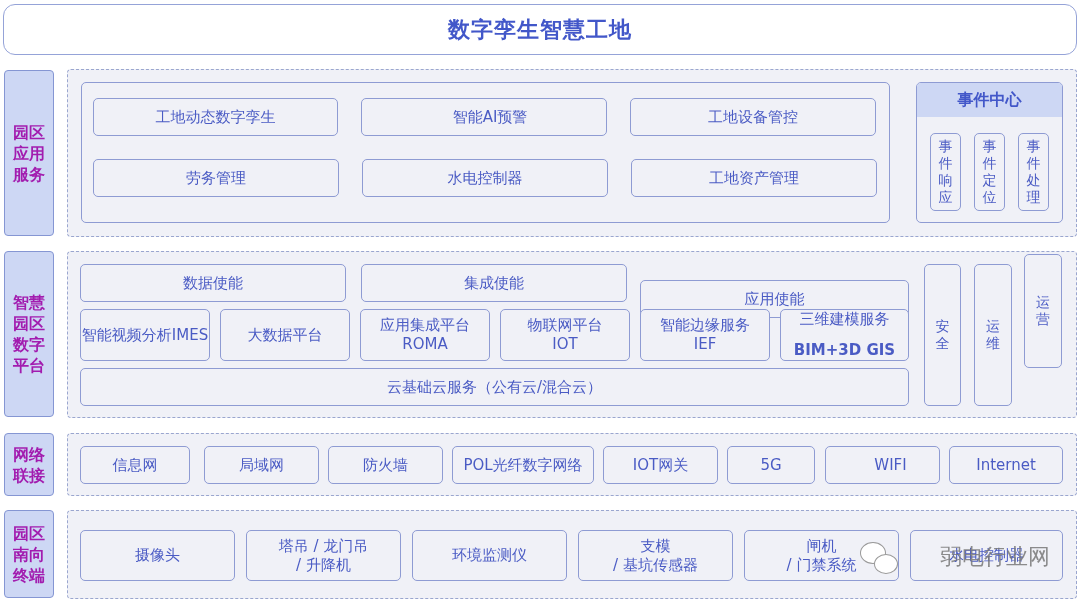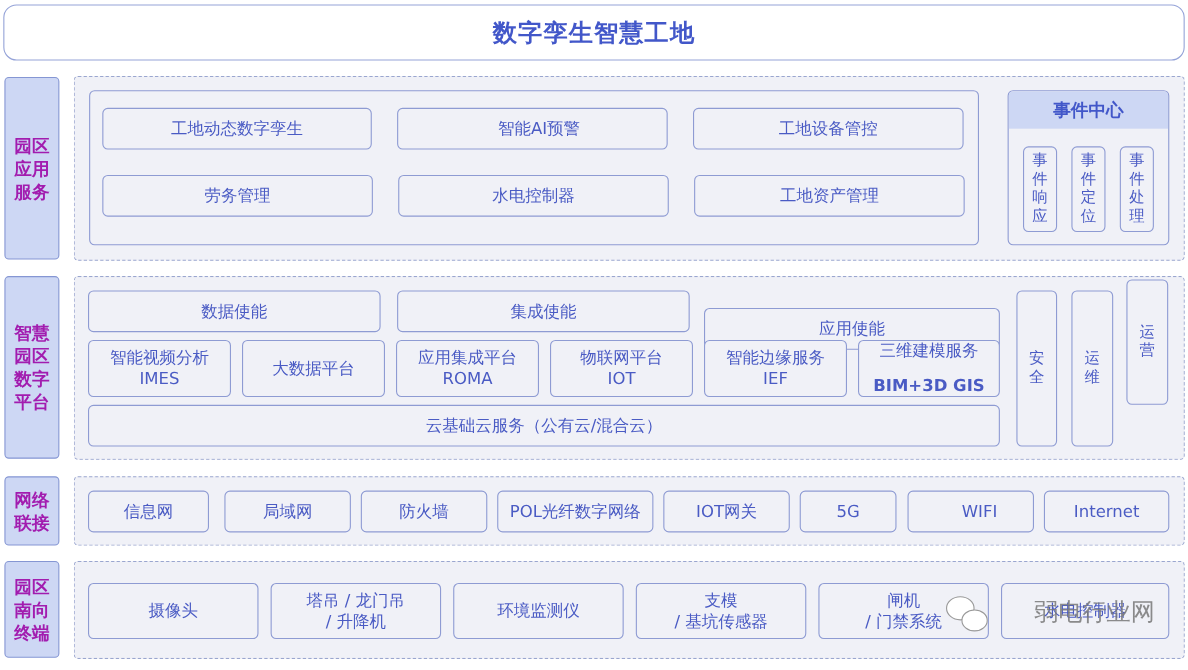--- a/index.html
+++ b/index.html
@@ -52,21 +52,21 @@
   </div>
 
 <div class="abs side" style="top:251px;height:166px;">
   <span>智慧园区数字平台</span>
 </div>
 <div class="abs dash" style="left:67px;top:251px;width:1010px;height:167px;"></div>
 <div class="abs box" style="left:80px;top:264px;width:266px;height:38px;">数据使能</div>
 <div class="abs box" style="left:361px;top:264px;width:266px;height:38px;">集成使能</div>
 <div class="abs box" style="left:640px;top:280px;width:269px;height:38px;">应用使能</div>
 
-<div class="abs box" style="left:80px;top:309px;width:130px;height:52px;flex-direction:column;">
+<div class="abs box" style="left:80px;top:309px;width:130px;height:52px;flex-direction:row;">
     <span>智能视频分析</span>
     <span>IMES</span>
   </div>
 <div class="abs box" style="left:220px;top:309px;width:130px;height:52px;flex-direction:column;">
     <span>大数据平台</span>
   </div>
 <div class="abs box" style="left:360px;top:309px;width:130px;height:52px;flex-direction:column;">
     <span>应用集成平台</span>
     <span>ROMA</span>
   </div>

